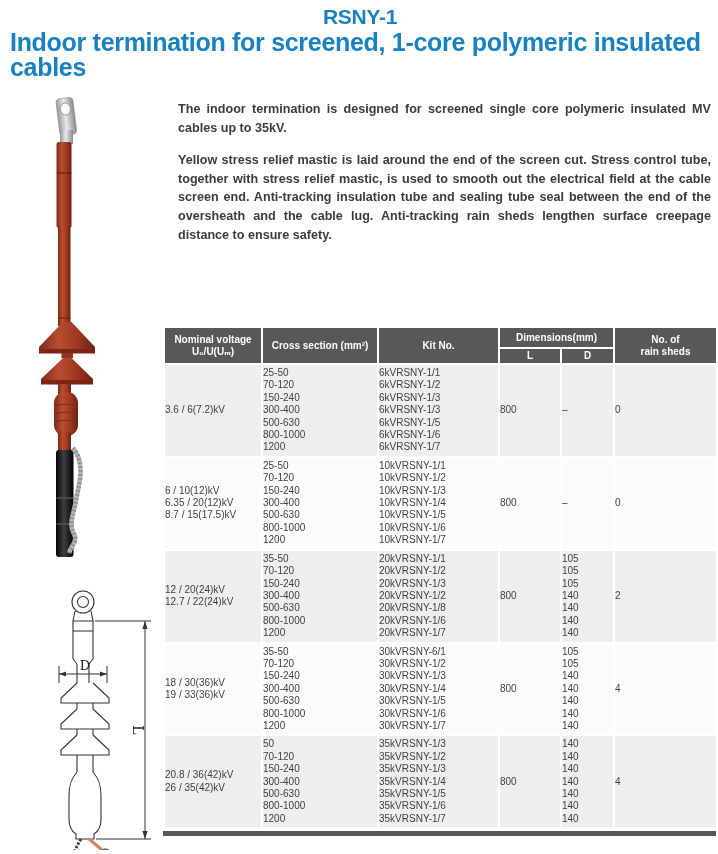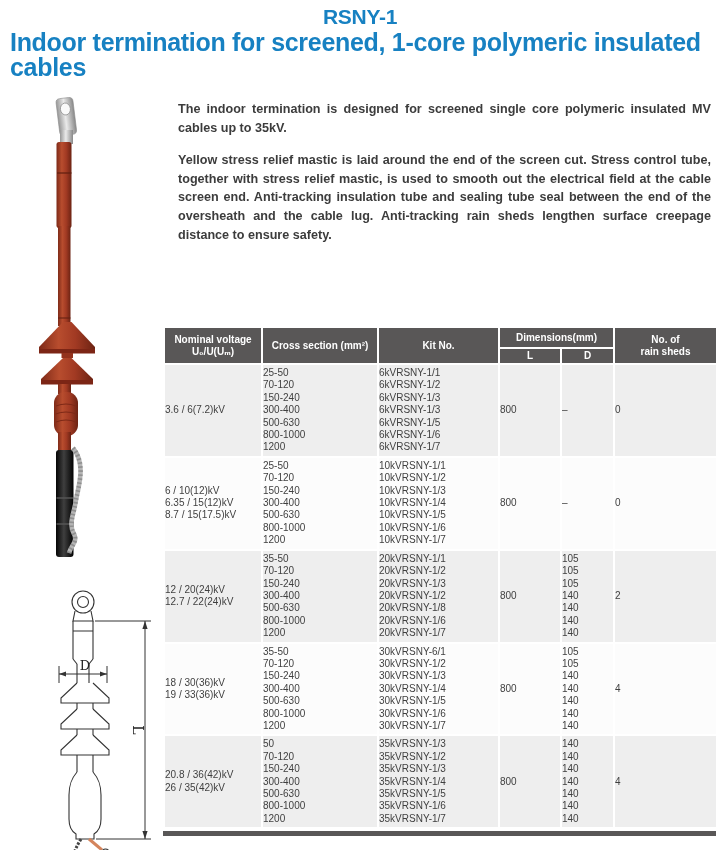--- a/index.html
+++ b/index.html
@@ -222,21 +222,21 @@
             <td>
               <div>–</div>
             </td>
             <td>
               <div>0</div>
             </td>
           </tr>
           <tr class="plain">
             <td>
               <div>6 / 10(12)kV</div>
-              <div>6.35 / 15(12)kV</div>
+              <div>6.35 / 20(12)kV</div>
               <div>8.7 / 15(17.5)kV</div>
             </td>
             <td>
               <div>25-50</div>
               <div>70-120</div>
               <div>150-240</div>
               <div>300-400</div>
               <div>500-630</div>
               <div>800-1000</div>
               <div>1200</div>

